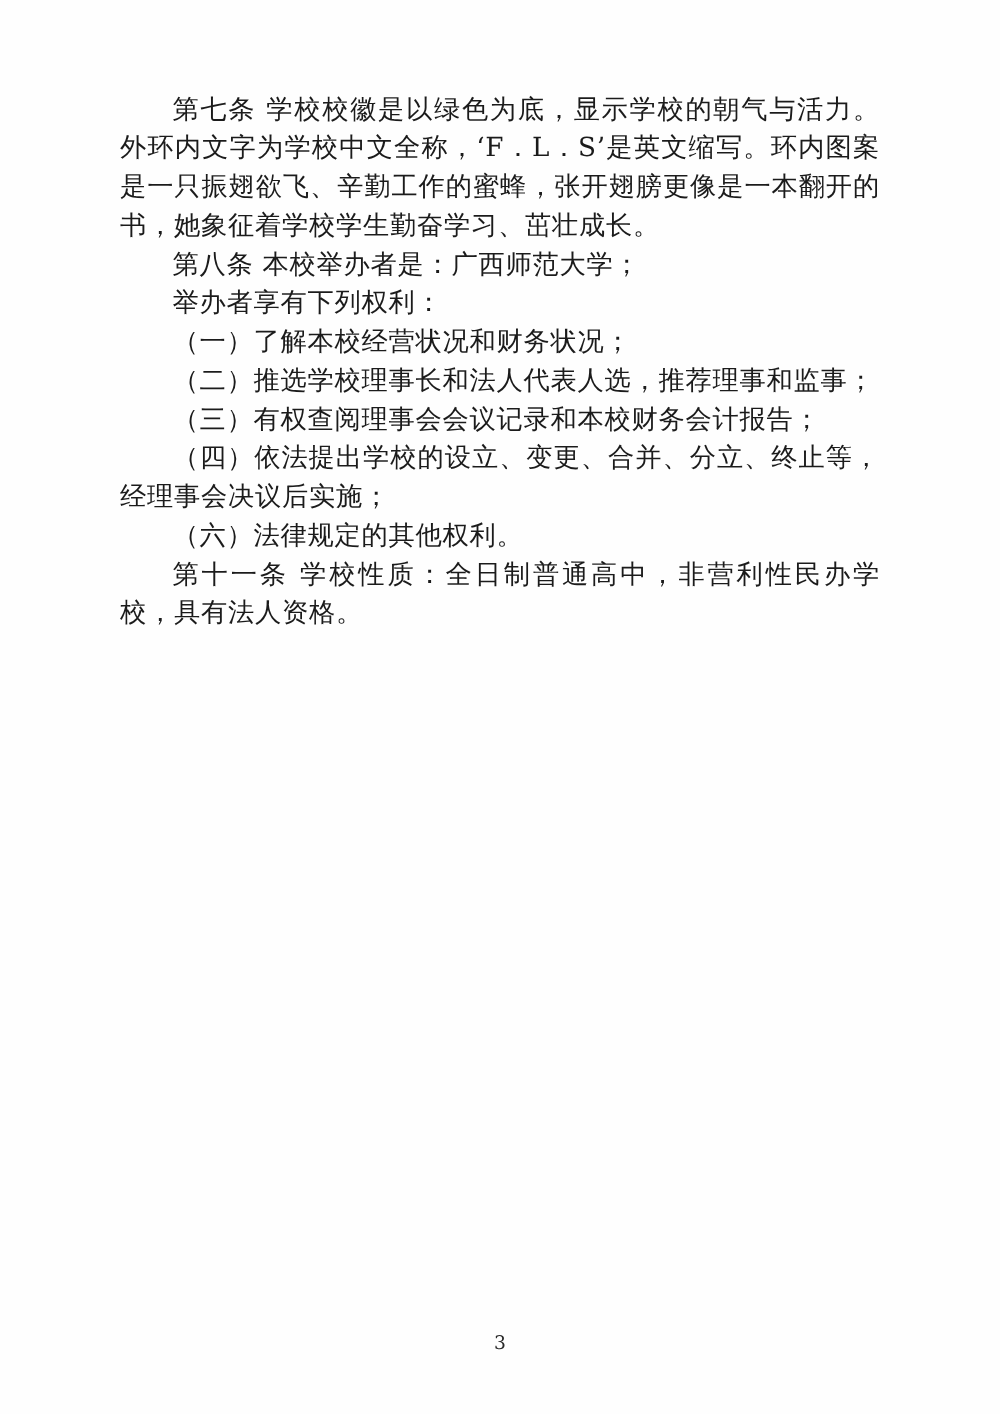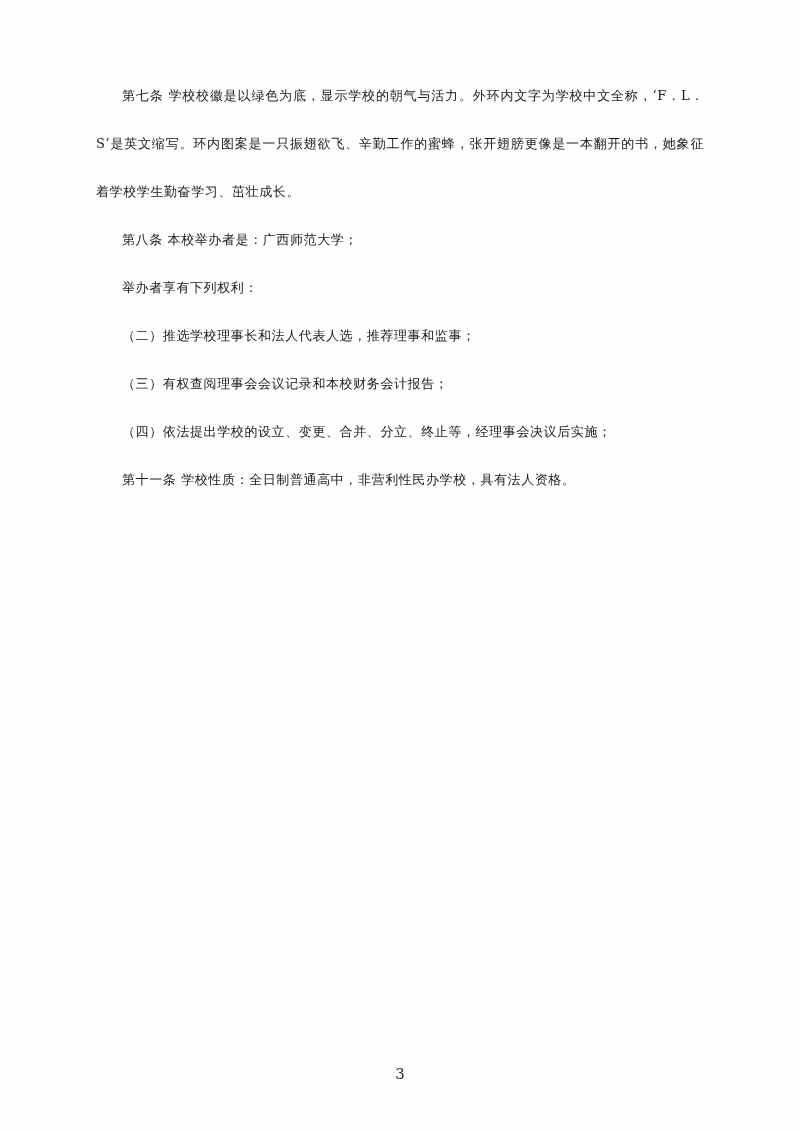--- a/index.html
+++ b/index.html
@@ -16,22 +16,22 @@
   }
   .page {
     position: relative;
     width: 800px;
     height: 1131px;
     box-sizing: border-box;
     padding: 72px 96px 0 96px;
     background: #fefefe;
   }
   .doc-body {
-    font-size: 13px;
-    line-height: 48px;
+    font-size: 21px;
+    line-height: 31px;
     letter-spacing: 0.6px;
     text-align: justify;
     text-justify: inter-ideograph;
   }
   .para {
     margin: 0;
     text-indent: 2em;
     white-space: normal;
   }
   .page-number {
@@ -46,19 +46,21 @@
   }
 </style>
 </head>
 <body>
 
 <div class="page">
   <div class="doc-body">
     <p class="para">第七条  学校校徽是以绿色为底，显示学校的朝气与活力。外环内文字为学校中文全称，‘F．L．S’是英文缩写。环内图案是一只振翅欲飞、辛勤工作的蜜蜂，张开翅膀更像是一本翻开的书，她象征着学校学生勤奋学习、茁壮成长。</p>
     <p class="para">第八条  本校举办者是：广西师范大学；</p>
     <p class="para">举办者享有下列权利：</p>
+    <p class="para">（一）了解本校经营状况和财务状况；</p>
     <p class="para">（二）推选学校理事长和法人代表人选，推荐理事和监事；</p>
     <p class="para">（三）有权查阅理事会会议记录和本校财务会计报告；</p>
     <p class="para">（四）依法提出学校的设立、变更、合并、分立、终止等，经理事会决议后实施；</p>
+    <p class="para">（六）法律规定的其他权利。</p>
     <p class="para">第十一条  学校性质：全日制普通高中，非营利性民办学校，具有法人资格。</p>
   </div>
   <div class="page-number">3</div>
 </div>
 
 </body></html>

